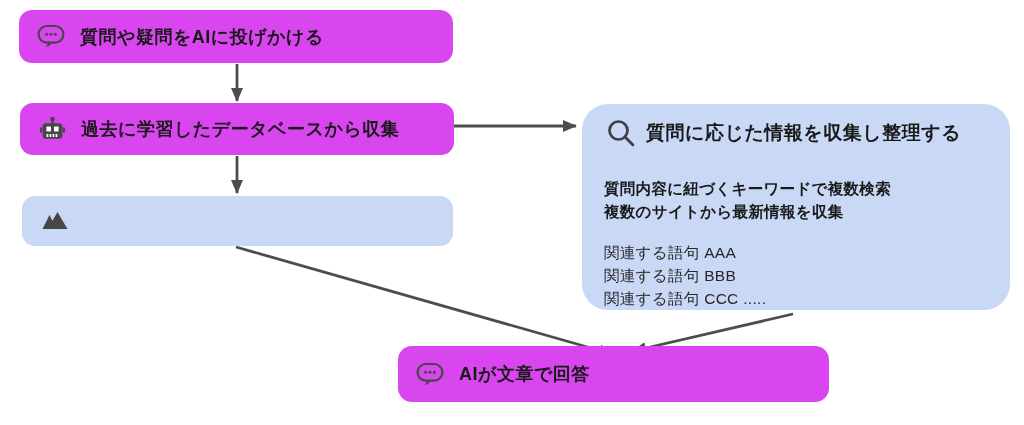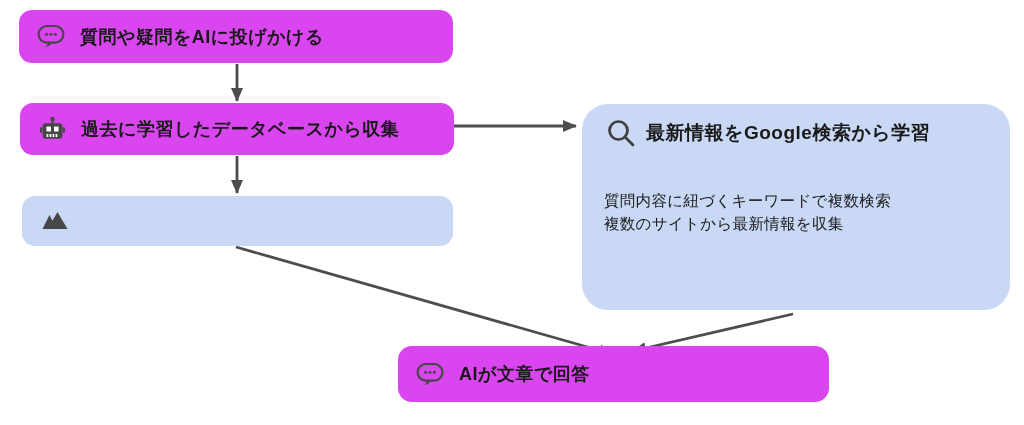--- a/index.html
+++ b/index.html
@@ -12,21 +12,21 @@
   .node .icon{display:flex;align-items:center;justify-content:center;width:32px;flex:0 0 32px;}
   .node .label{font-weight:700;font-size:18px;letter-spacing:.5px;margin-left:13px;white-space:nowrap;color:#191919;}
   #node-ask{left:19px;top:10px;width:434px;height:53px;padding-left:16px;}
   #node-collect{left:20px;top:103px;width:434px;height:52px;padding-left:16px;}
   #node-database{left:22px;top:196px;width:431px;height:50px;padding-left:16px;}
   #node-answer{left:398px;top:346px;width:431px;height:56px;padding-left:16px;border-radius:14px;}
   #node-search{position:absolute;left:582px;top:104px;width:428px;height:206px;background:#c9d8f5;border-radius:26px;box-sizing:border-box;padding:13px 24px 10px 22px;}
   .search-header{display:flex;align-items:center;}
   .search-header .icon{display:flex;align-items:center;justify-content:center;width:34px;flex:0 0 34px;}
   .search-title{font-weight:700;font-size:19px;letter-spacing:.5px;margin-left:8px;white-space:nowrap;color:#191919;}
-  .search-desc{margin-top:40px;font-weight:400;font-size:15.5px;line-height:23px;letter-spacing:.3px;color:#191919;}
+  .search-desc{margin-top:28px;font-weight:700;font-size:15.5px;line-height:23px;letter-spacing:.3px;color:#191919;}
   .search-keywords{margin-top:18px;font-weight:400;font-size:15.5px;line-height:23px;letter-spacing:.3px;color:#26262b;}
 </style>
 </head>
 <body>
 
 <div class="canvas">
 
   <svg class="arrows" viewBox="0 0 1024 425">
     <defs>
       <marker id="ah" markerUnits="userSpaceOnUse" markerWidth="15" markerHeight="12" refX="13" refY="6" orient="auto">
@@ -84,25 +84,30 @@
   </div>
 
   <div id="node-search">
     <div class="search-header">
       <span class="icon">
         <svg width="32" height="32" viewBox="0 0 32 32">
           <circle cx="13.5" cy="13.5" r="9" fill="none" stroke="#3f3f3f" stroke-width="2.7"></circle>
           <line x1="20.3" y1="20.3" x2="28" y2="28" stroke="#3f3f3f" stroke-width="2.7" stroke-linecap="round"></line>
         </svg>
       </span>
-      <span class="search-title">最新情報をGoogle検索から学習</span>
+      <span class="search-title">質問に応じた情報を収集し整理する</span>
     </div>
     <div class="search-desc">
       <div>質問内容に紐づくキーワードで複数検索</div>
       <div>複数のサイトから最新情報を収集</div>
+    </div>
+    <div class="search-keywords">
+      <div>関連する語句 AAA</div>
+      <div>関連する語句 BBB</div>
+      <div>関連する語句 CCC .....</div>
     </div>
   </div>
 
   <div class="node gray" id="node-answer">
     <span class="icon">
       <svg width="28" height="25" viewBox="0 0 28 25">
         <rect x="1.6" y="2" width="24.8" height="16.6" rx="8.3" fill="none" stroke="#474747" stroke-width="2.2"></rect>
         <path d="M11.5 17.5 C11 20.6 10 21.8 8 23 C11.4 22.4 13.3 21.2 14.8 18.4 Z" fill="#474747"></path>
         <circle cx="9.6" cy="10.3" r="1.5" fill="#474747"></circle>
         <circle cx="14" cy="10.3" r="1.5" fill="#474747"></circle>

